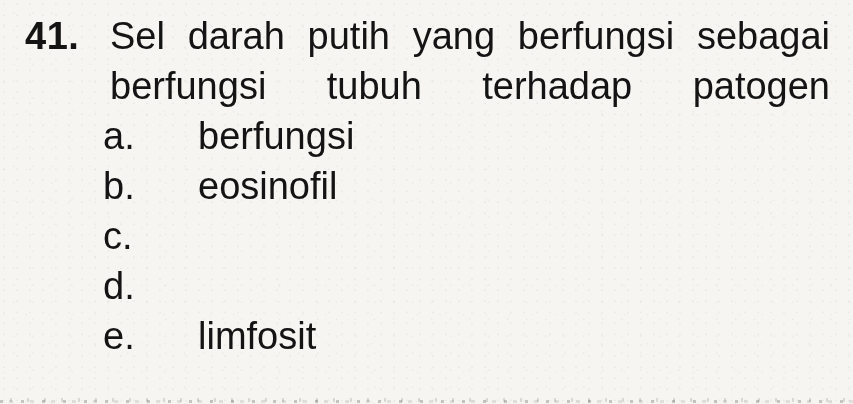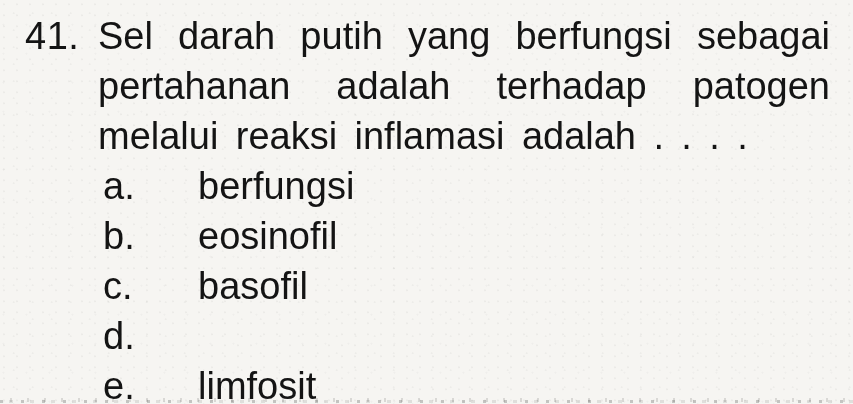--- a/index.html
+++ b/index.html
@@ -27,40 +27,41 @@
     display: flex;
     align-items: flex-start;
     padding: 11px 23px 0 25px;
   }
 
   .q-number {
     width: 73px;
     flex: 0 0 73px;
     font-size: 38px;
     line-height: 50px;
-    font-weight: normal;
+    font-weight: bold;
     letter-spacing: 0.5px;
   }
 
   .q-content {
     flex: 1;
     min-width: 0;
   }
 
   .q-line {
     font-size: 38px;
     line-height: 50px;
     white-space: nowrap;
     word-spacing: 0.18em;
   }
 
   .q-line.justified {
     white-space: normal;
     text-align: justify;
     text-align-last: justify;
+    margin-left: 12px;
   }
 
   .options { margin-top: 0; }
 
   .option-row {
     display: flex;
     align-items: baseline;
     font-size: 38px;
     line-height: 50px;
   }
@@ -96,35 +97,33 @@
   }
 </style>
 </head>
 <body>
 
 <div class="question-block">
   <div class="q-number">41.</div>
 
   <div class="q-content">
     <div class="q-line justified">Sel darah putih yang berfungsi sebagai</div>
-    <div class="q-line justified">pertahanan adalah terhadap patogen</div>
-    <div class="q-line">melalui reaksi inflamasi adalah . . . .</div>
+    <div class="q-line justified">berfungsi tubuh terhadap patogen</div>
 
     <div class="options">
       <div class="option-row">
         <span class="option-letter">a.</span>
         <span class="option-label">berfungsi</span>
       </div>
       <div class="option-row">
         <span class="option-letter">b.</span>
         <span class="option-label">eosinofil</span>
       </div>
       <div class="option-row">
         <span class="option-letter">c.</span>
-        <span class="option-label">basofil</span>
       </div>
       <div class="option-row">
         <span class="option-letter">d.</span>
       </div>
       <div class="option-row">
         <span class="option-letter">e.</span>
         <span class="option-label">limfosit</span>
       </div>
     </div>
   </div>

